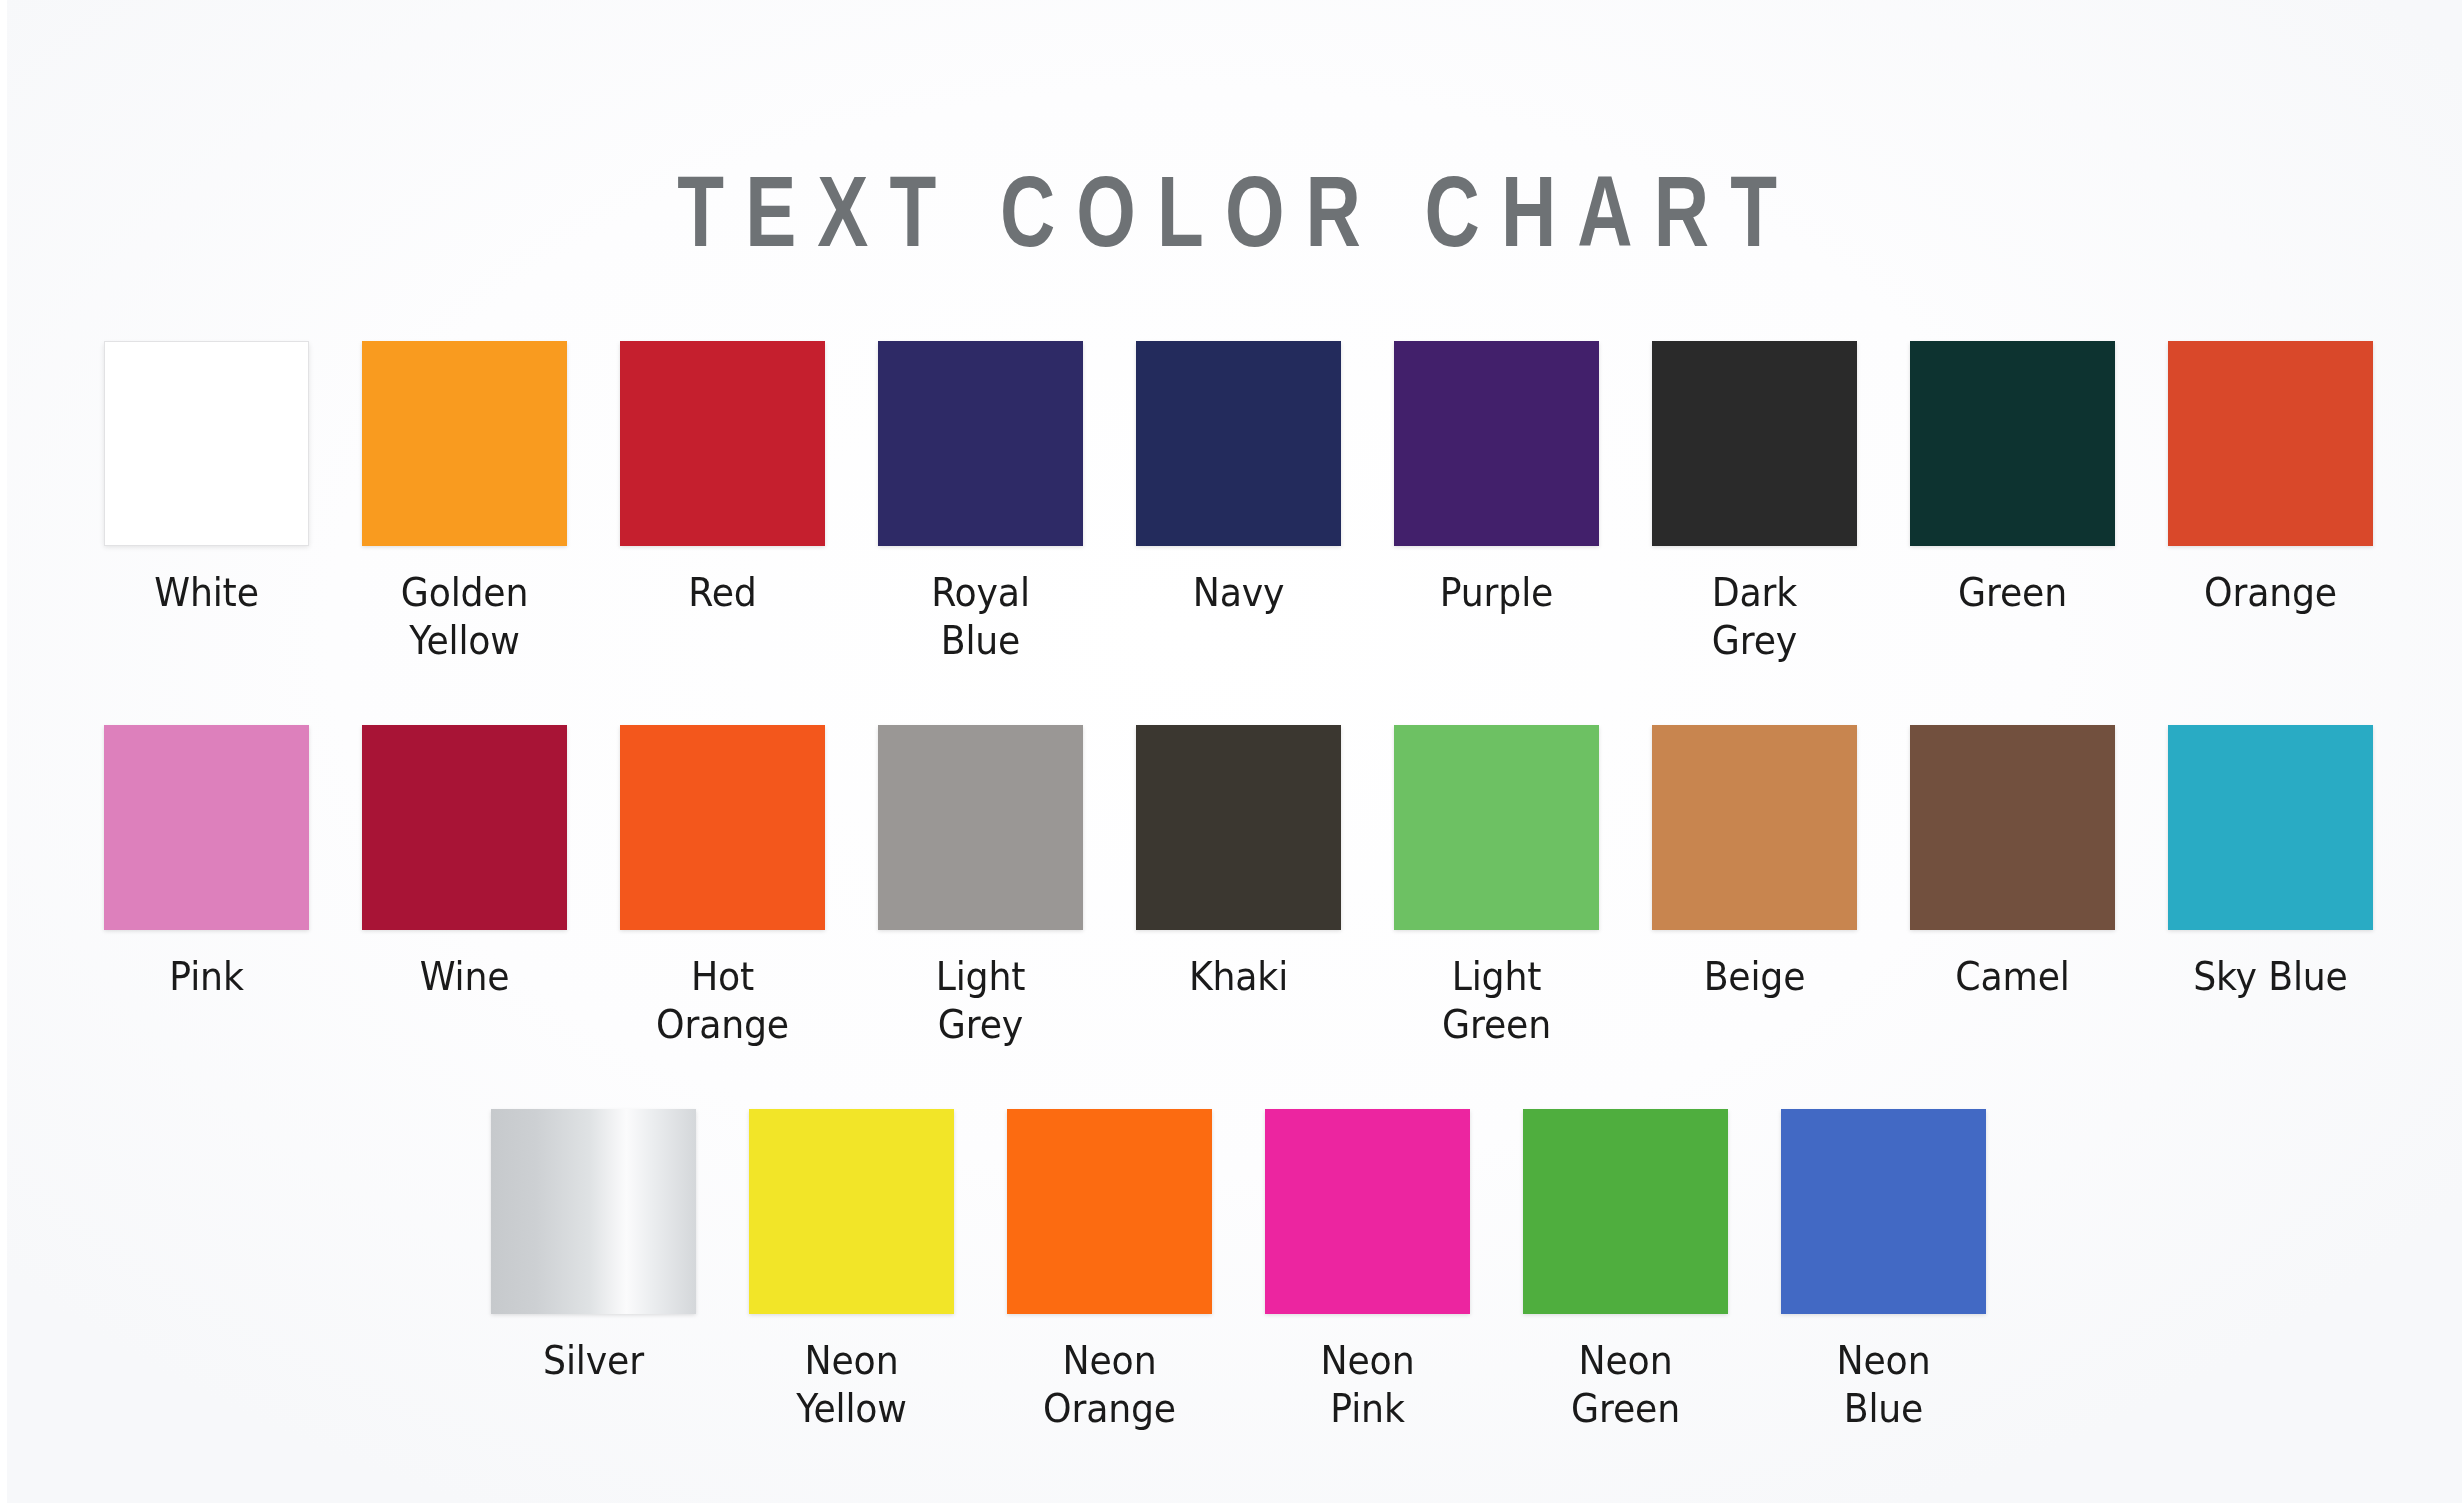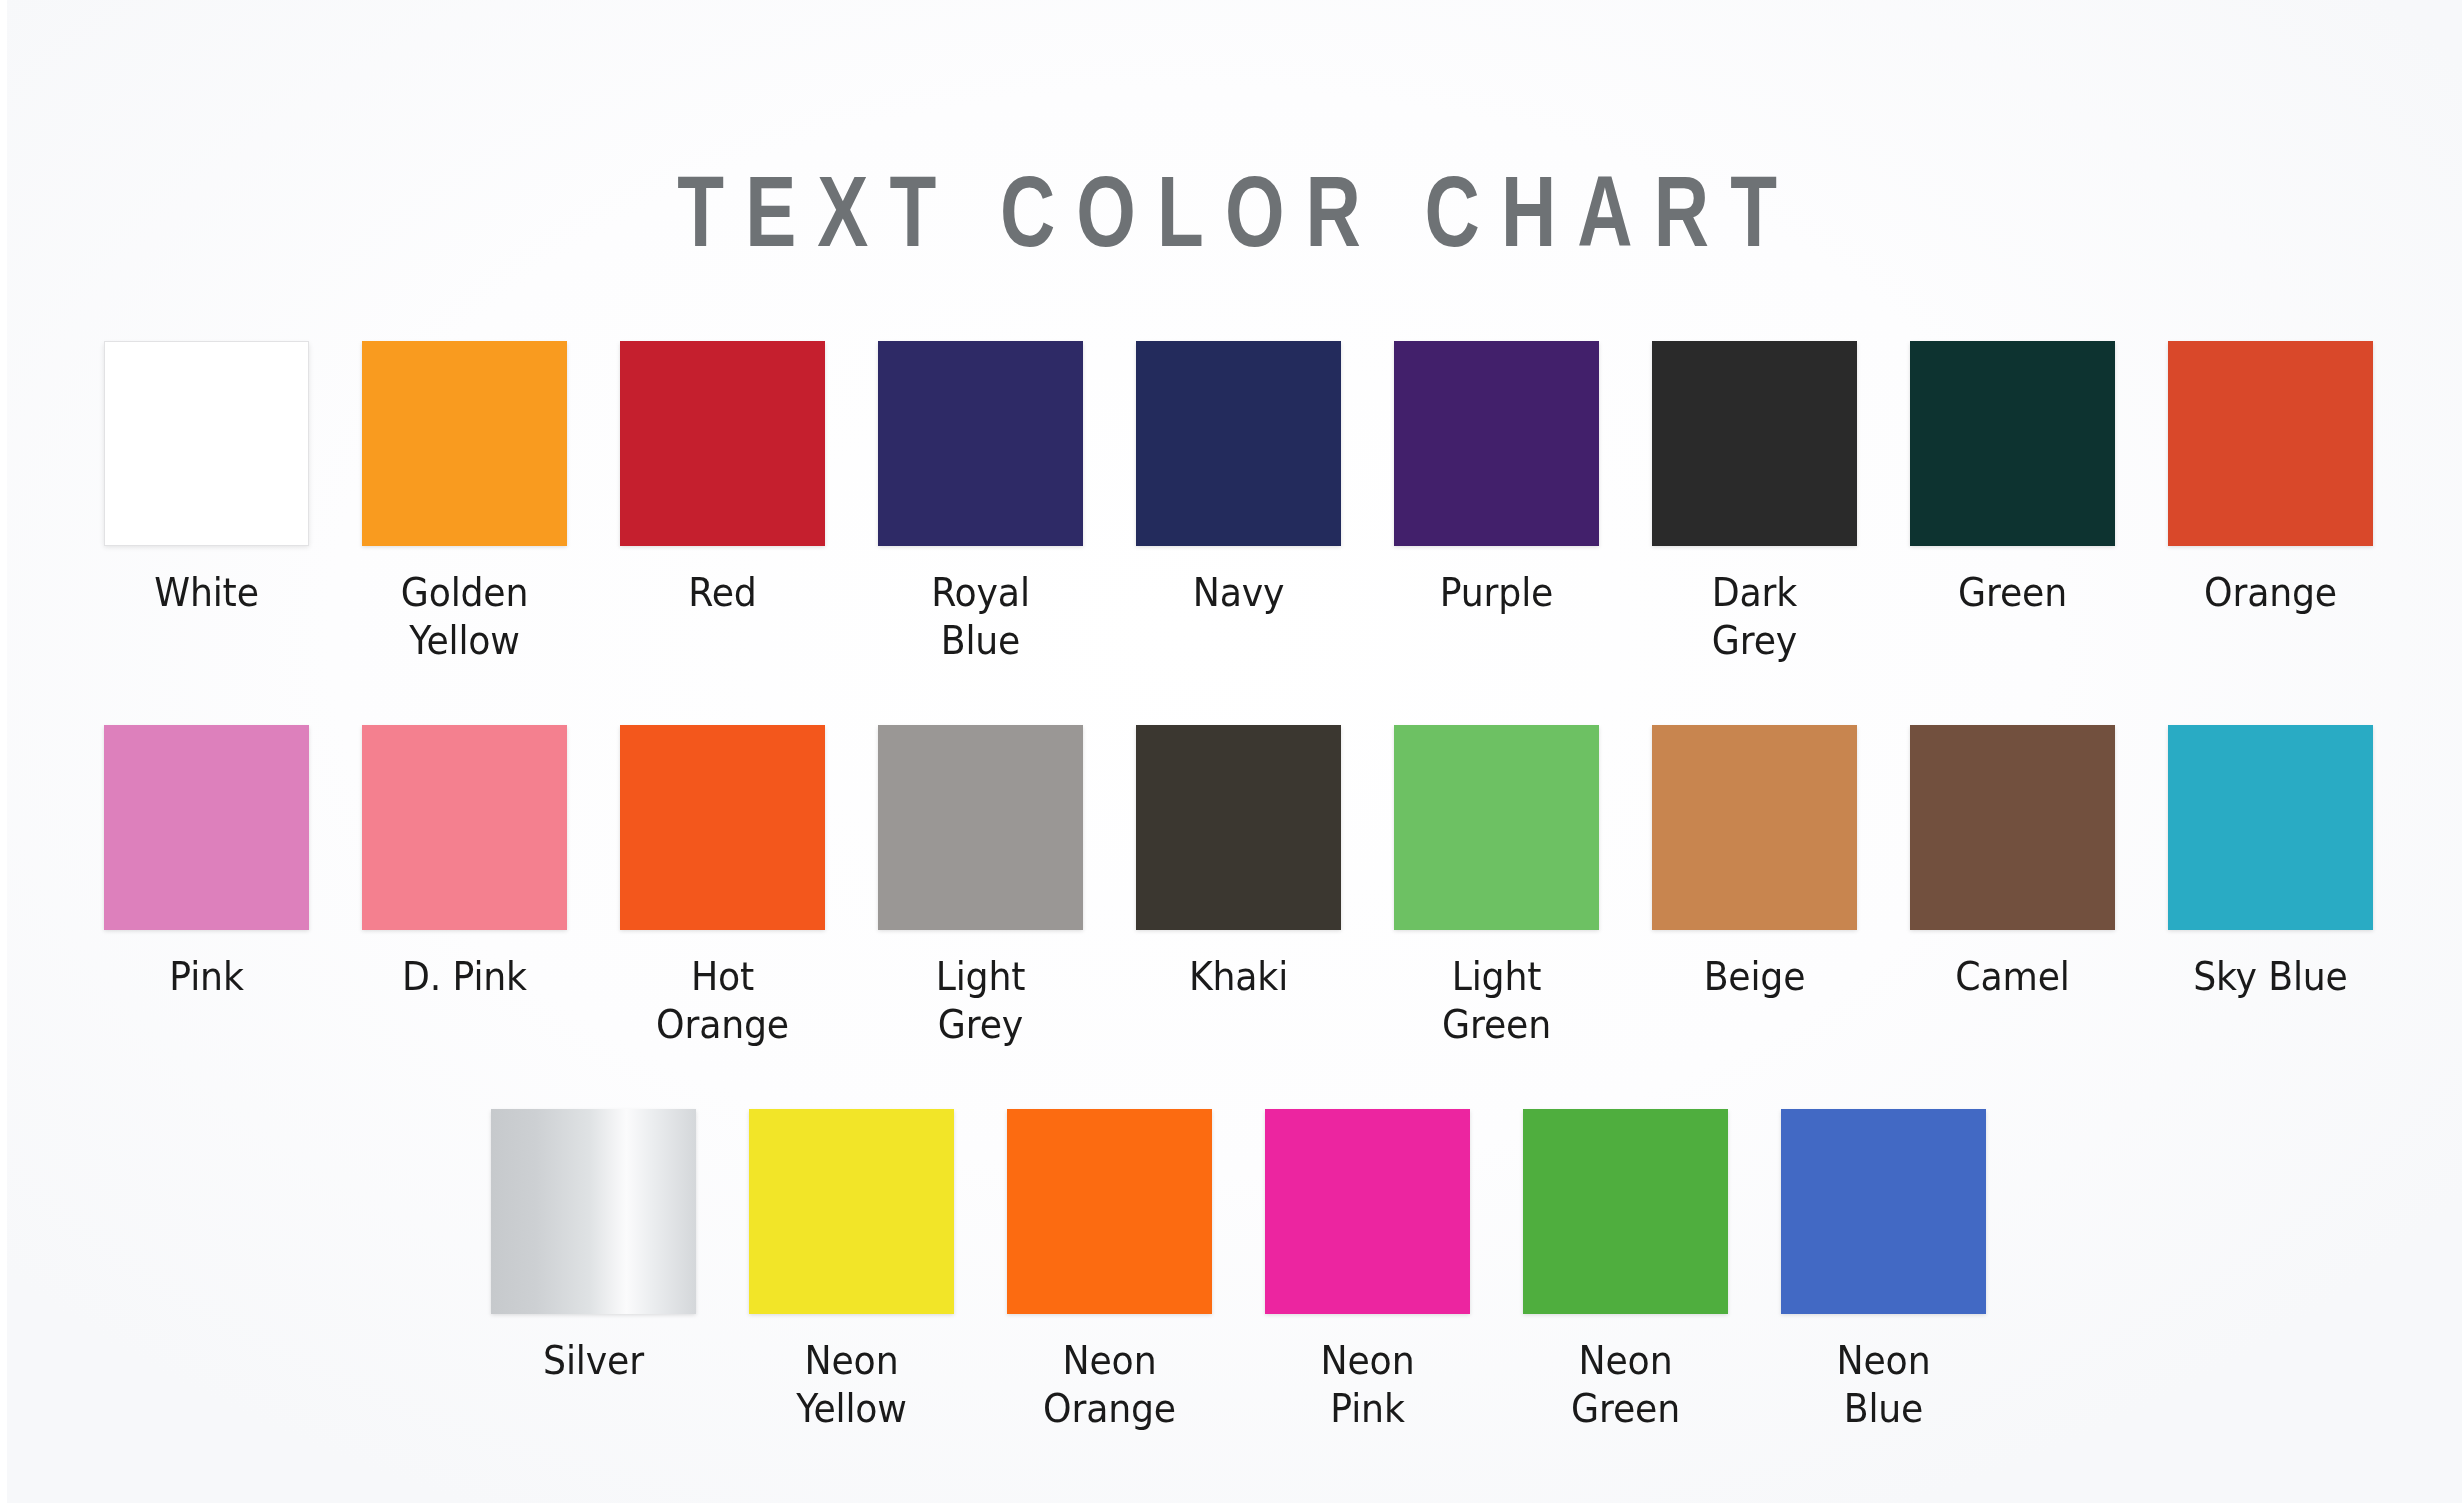--- a/index.html
+++ b/index.html
@@ -149,22 +149,22 @@
           <div class="swatch-chip" style="background-color: rgb(217, 72, 42);"></div>
           <div class="swatch-label">Orange</div>
         </div>
       </div>
     <div class="swatch-row row-2">
         <div class="swatch-cell">
           <div class="swatch-chip" style="background-color: rgb(221, 128, 188);"></div>
           <div class="swatch-label">Pink</div>
         </div>
         <div class="swatch-cell">
-          <div class="swatch-chip" style="background-color: rgb(244, 128, 143);"></div>
-          <div class="swatch-label">D. Pink</div>
+          <div class="swatch-chip" style="background-color: rgb(168, 20, 54);"></div>
+          <div class="swatch-label">Wine</div>
         </div>
         <div class="swatch-cell">
           <div class="swatch-chip" style="background-color: rgb(243, 87, 28);"></div>
           <div class="swatch-label">Hot
 Orange</div>
         </div>
         <div class="swatch-cell">
           <div class="swatch-chip" style="background-color: rgb(154, 151, 149);"></div>
           <div class="swatch-label">Light
 Grey</div>

